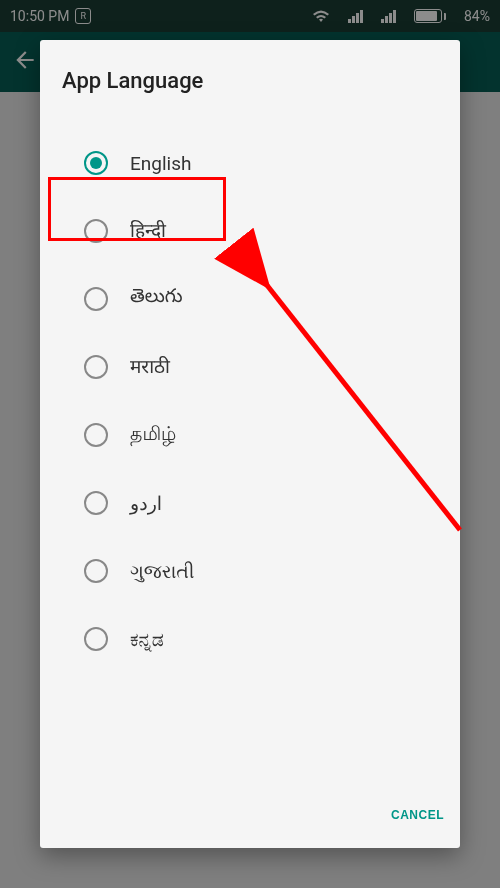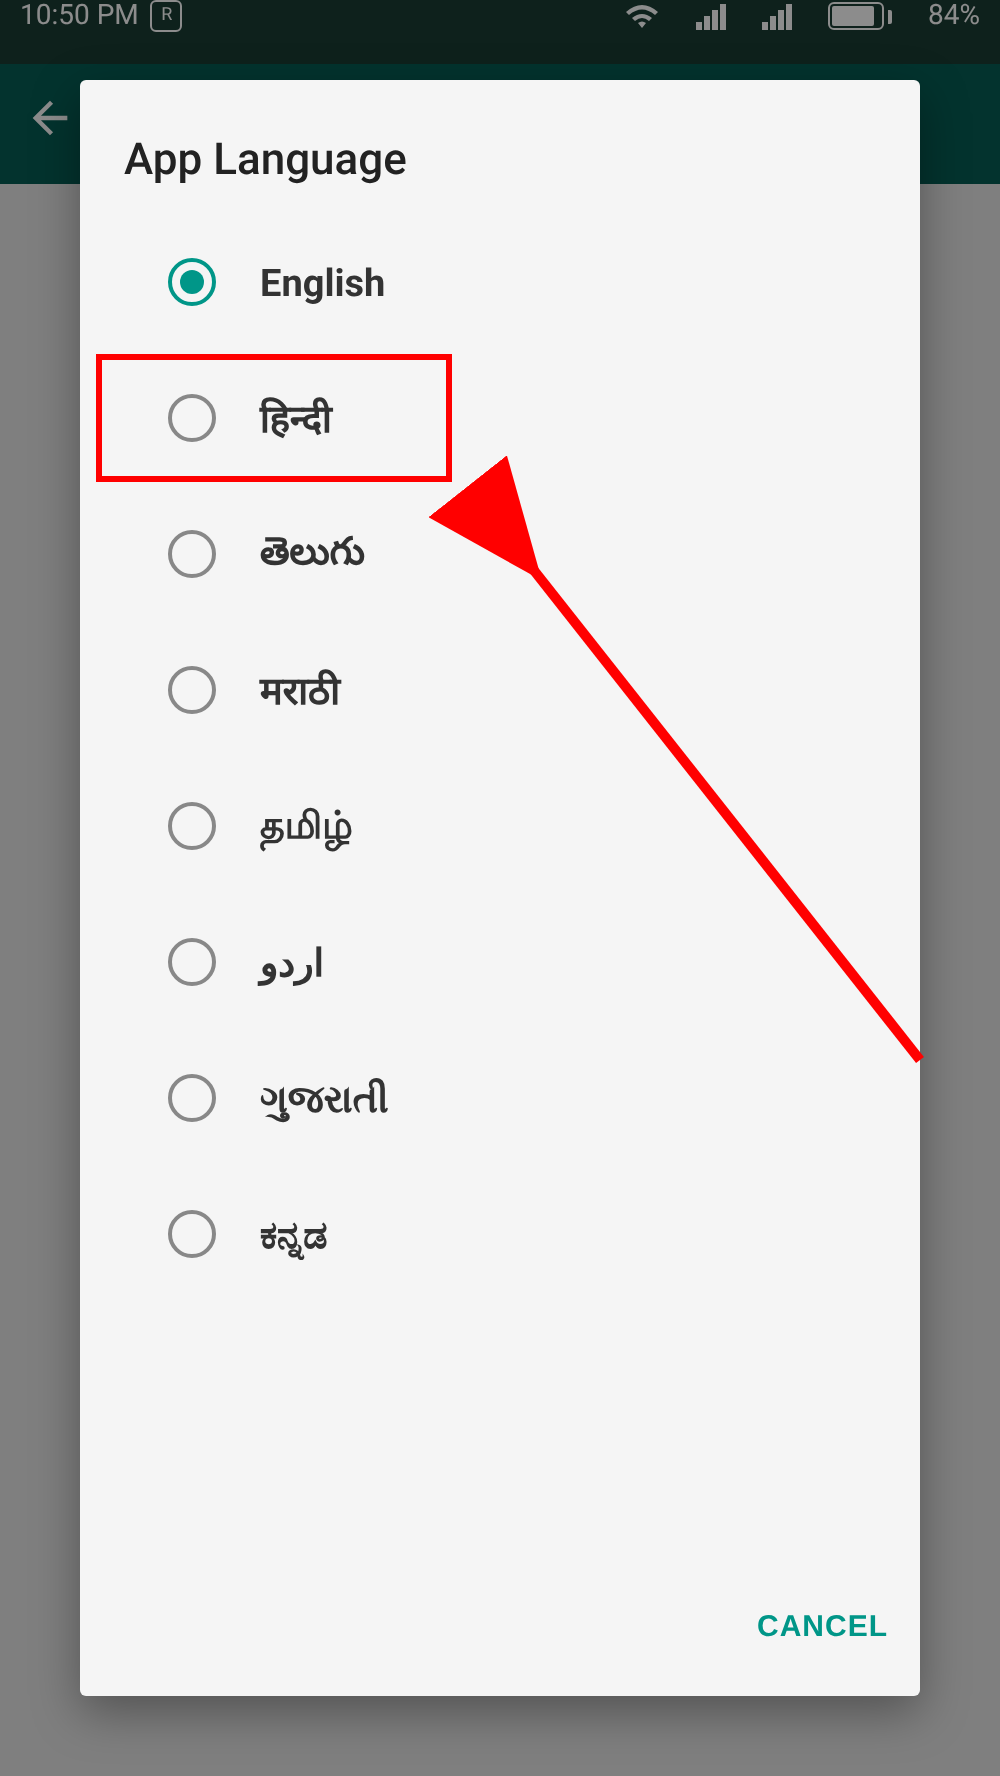--- a/index.html
+++ b/index.html
@@ -13,21 +13,21 @@
       background: #2a4d44;
       font-family: Roboto, Arial, sans-serif;
       position: relative;
       overflow: hidden;
     }
     .status-bar {
       height: 32px;
       background: #1a3d34;
       color: #fff;
       display: flex;
-      align-items: flex-start;
+      align-items: center;
       justify-content: space-between;
       padding: 0 10px;
       font-size: 14px;
       position: relative;
       z-index: 1;
     }
     .status-left {
       display: flex;
       align-items: center;
       gap: 6px;
@@ -87,25 +87,24 @@
       font-weight: 500;
       color: #222;
       margin-bottom: 14px;
     }
     .lang-list {
       flex: 1;
       overflow: hidden;
     }
     .lang-item {
       display: flex;
-      align-items: center;
+      align-items: flex-end;
       height: 68px;
       padding-left: 22px;
       cursor: pointer;
-      font-weight: bold;
     }
     .radio {
       width: 24px;
       height: 24px;
       border-radius: 50%;
       border: 2.5px solid #888;
       position: relative;
       margin-right: 22px;
       flex-shrink: 0;
     }
@@ -128,21 +127,21 @@
       color: #333;
     }
     .dialog-footer {
       display: flex;
       justify-content: flex-end;
       padding: 14px 10px 18px 10px;
     }
     .cancel-btn {
       color: #009688;
       font-weight: 700;
-      font-size: 15px;
+      font-size: 12px;
       background: none;
       border: none;
       cursor: pointer;
       letter-spacing: 0.5px;
     }
     .highlight-box {
       position: absolute;
       border: 3px solid #ff0000;
       background: transparent;
       z-index: 20;

